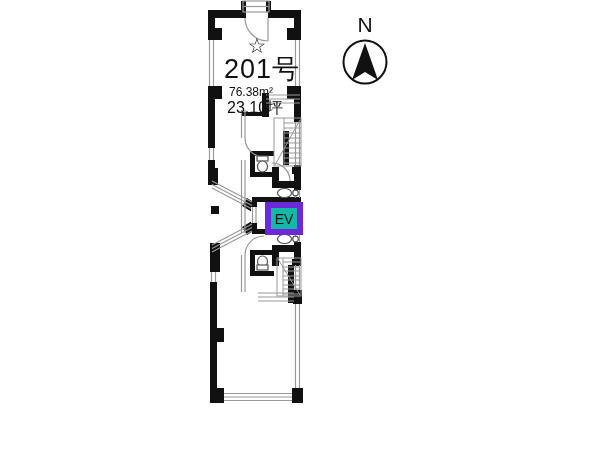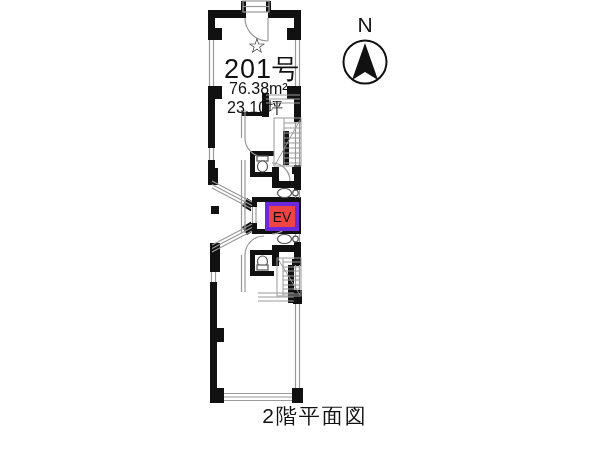--- a/index.html
+++ b/index.html
@@ -3,25 +3,25 @@
 <meta charset="utf-8">
 <style>
   html,body{margin:0;padding:0;background:#fff;}
   .canvas{
     position:relative;width:604px;height:453px;background:#ffffff;
     font-family:"Liberation Sans",sans-serif;color:#111;overflow:hidden;
   }
   .lbl{position:absolute;line-height:1.1;white-space:nowrap;}
   .star{left:241px;top:34px;width:32px;text-align:center;font-size:21px;}
   .unit-no{left:205px;top:55px;width:95px;text-align:right;font-size:27px;letter-spacing:1px;}
-  .area1{left:229px;top:80px;font-size:16px;}
+  .area1{left:229px;top:86px;font-size:12px;}
   .area2{left:227px;top:99px;font-size:16px;}
   .ev-box{
     position:absolute;left:265px;top:202px;width:26px;height:21px;
-    border:4px solid #6d28d9;background:#ef4444;display:flex;align-items:center;
+    border:6px solid #6d28d9;background:#14b8a6;display:flex;align-items:center;
     justify-content:center;font-size:14px;
   }
   .north-n{left:349px;top:13px;width:32px;text-align:center;font-size:21px;}
   .caption{left:234px;top:404px;width:162px;text-align:center;font-size:21px;letter-spacing:2px;}
   svg{position:absolute;left:0;top:0;}
 </style>
 </head>
 <body>
 
 <div class="canvas">
@@ -206,15 +206,14 @@
       <polygon points="365,43 352,80 365,72 378,80" fill="#111"></polygon>
     </g>
   </svg>
 
   <div class="lbl star">☆</div>
   <div class="lbl unit-no">201号</div>
   <div class="lbl area1">76.38m²</div>
   <div class="lbl area2">23.10坪</div>
   <div class="ev-box">EV</div>
   <div class="lbl north-n">N</div>
-  <div class="lbl caption">2階平面図</div>
 
 </div>
 
 </body></html>

